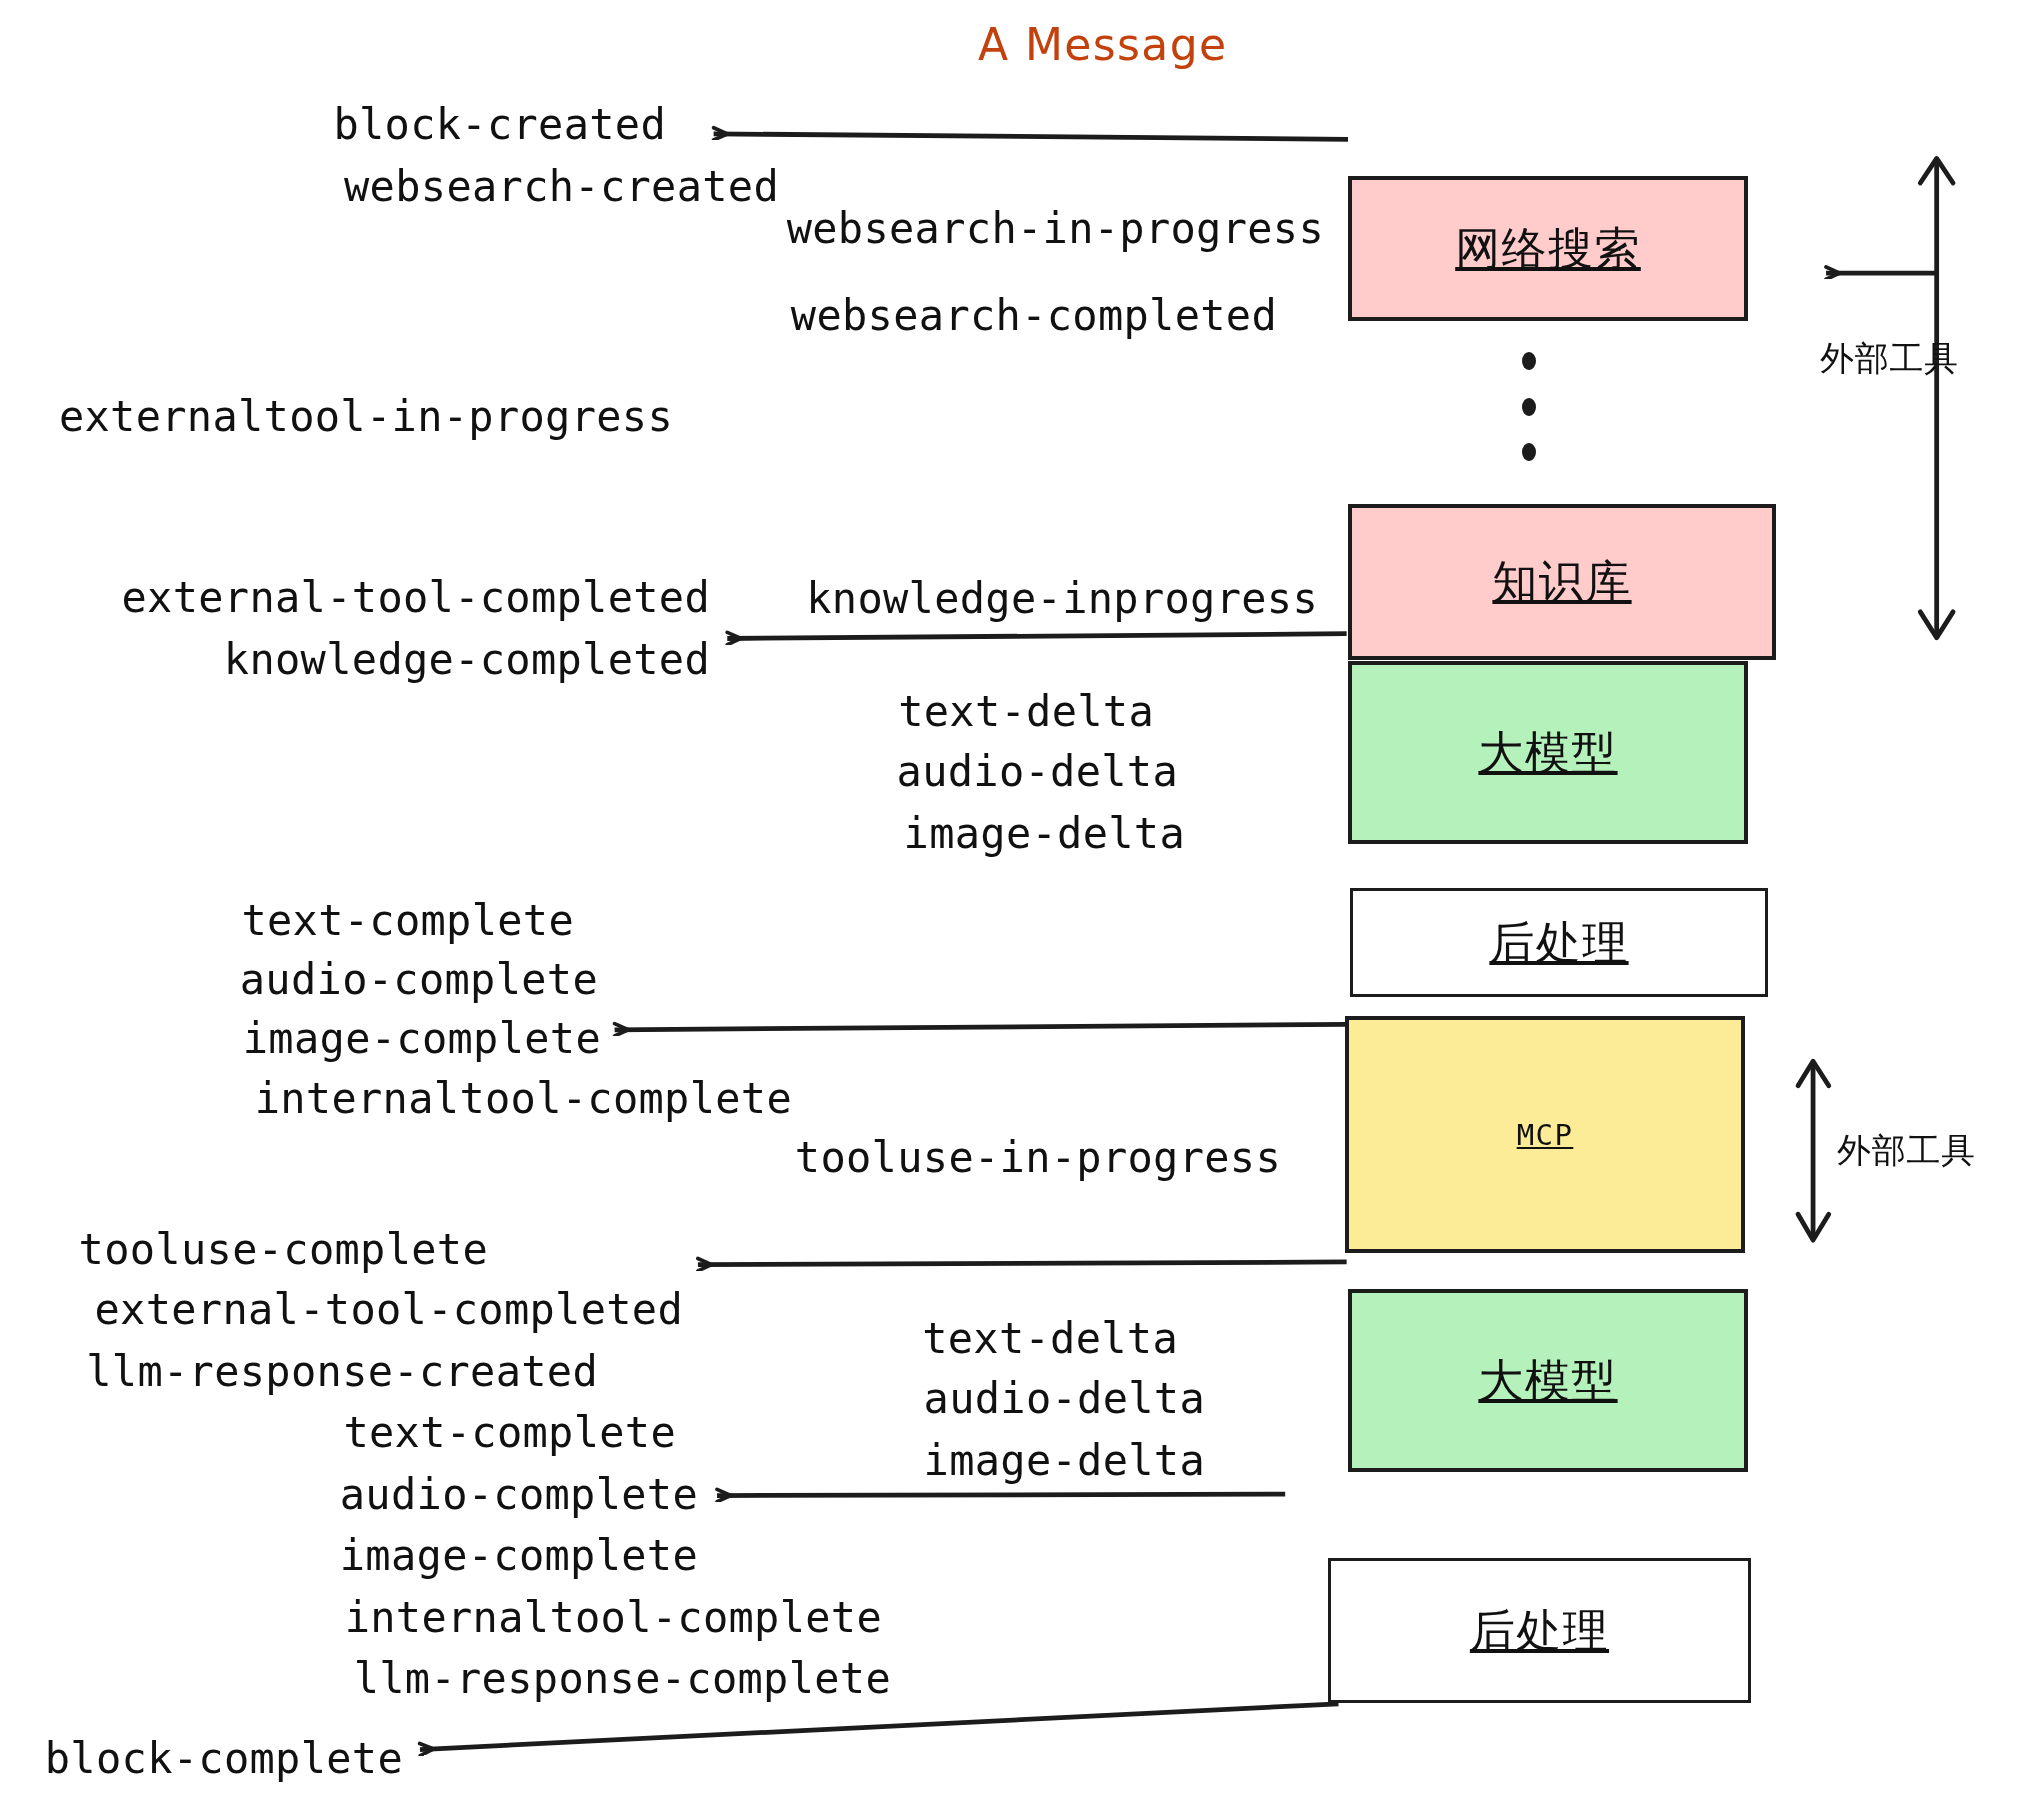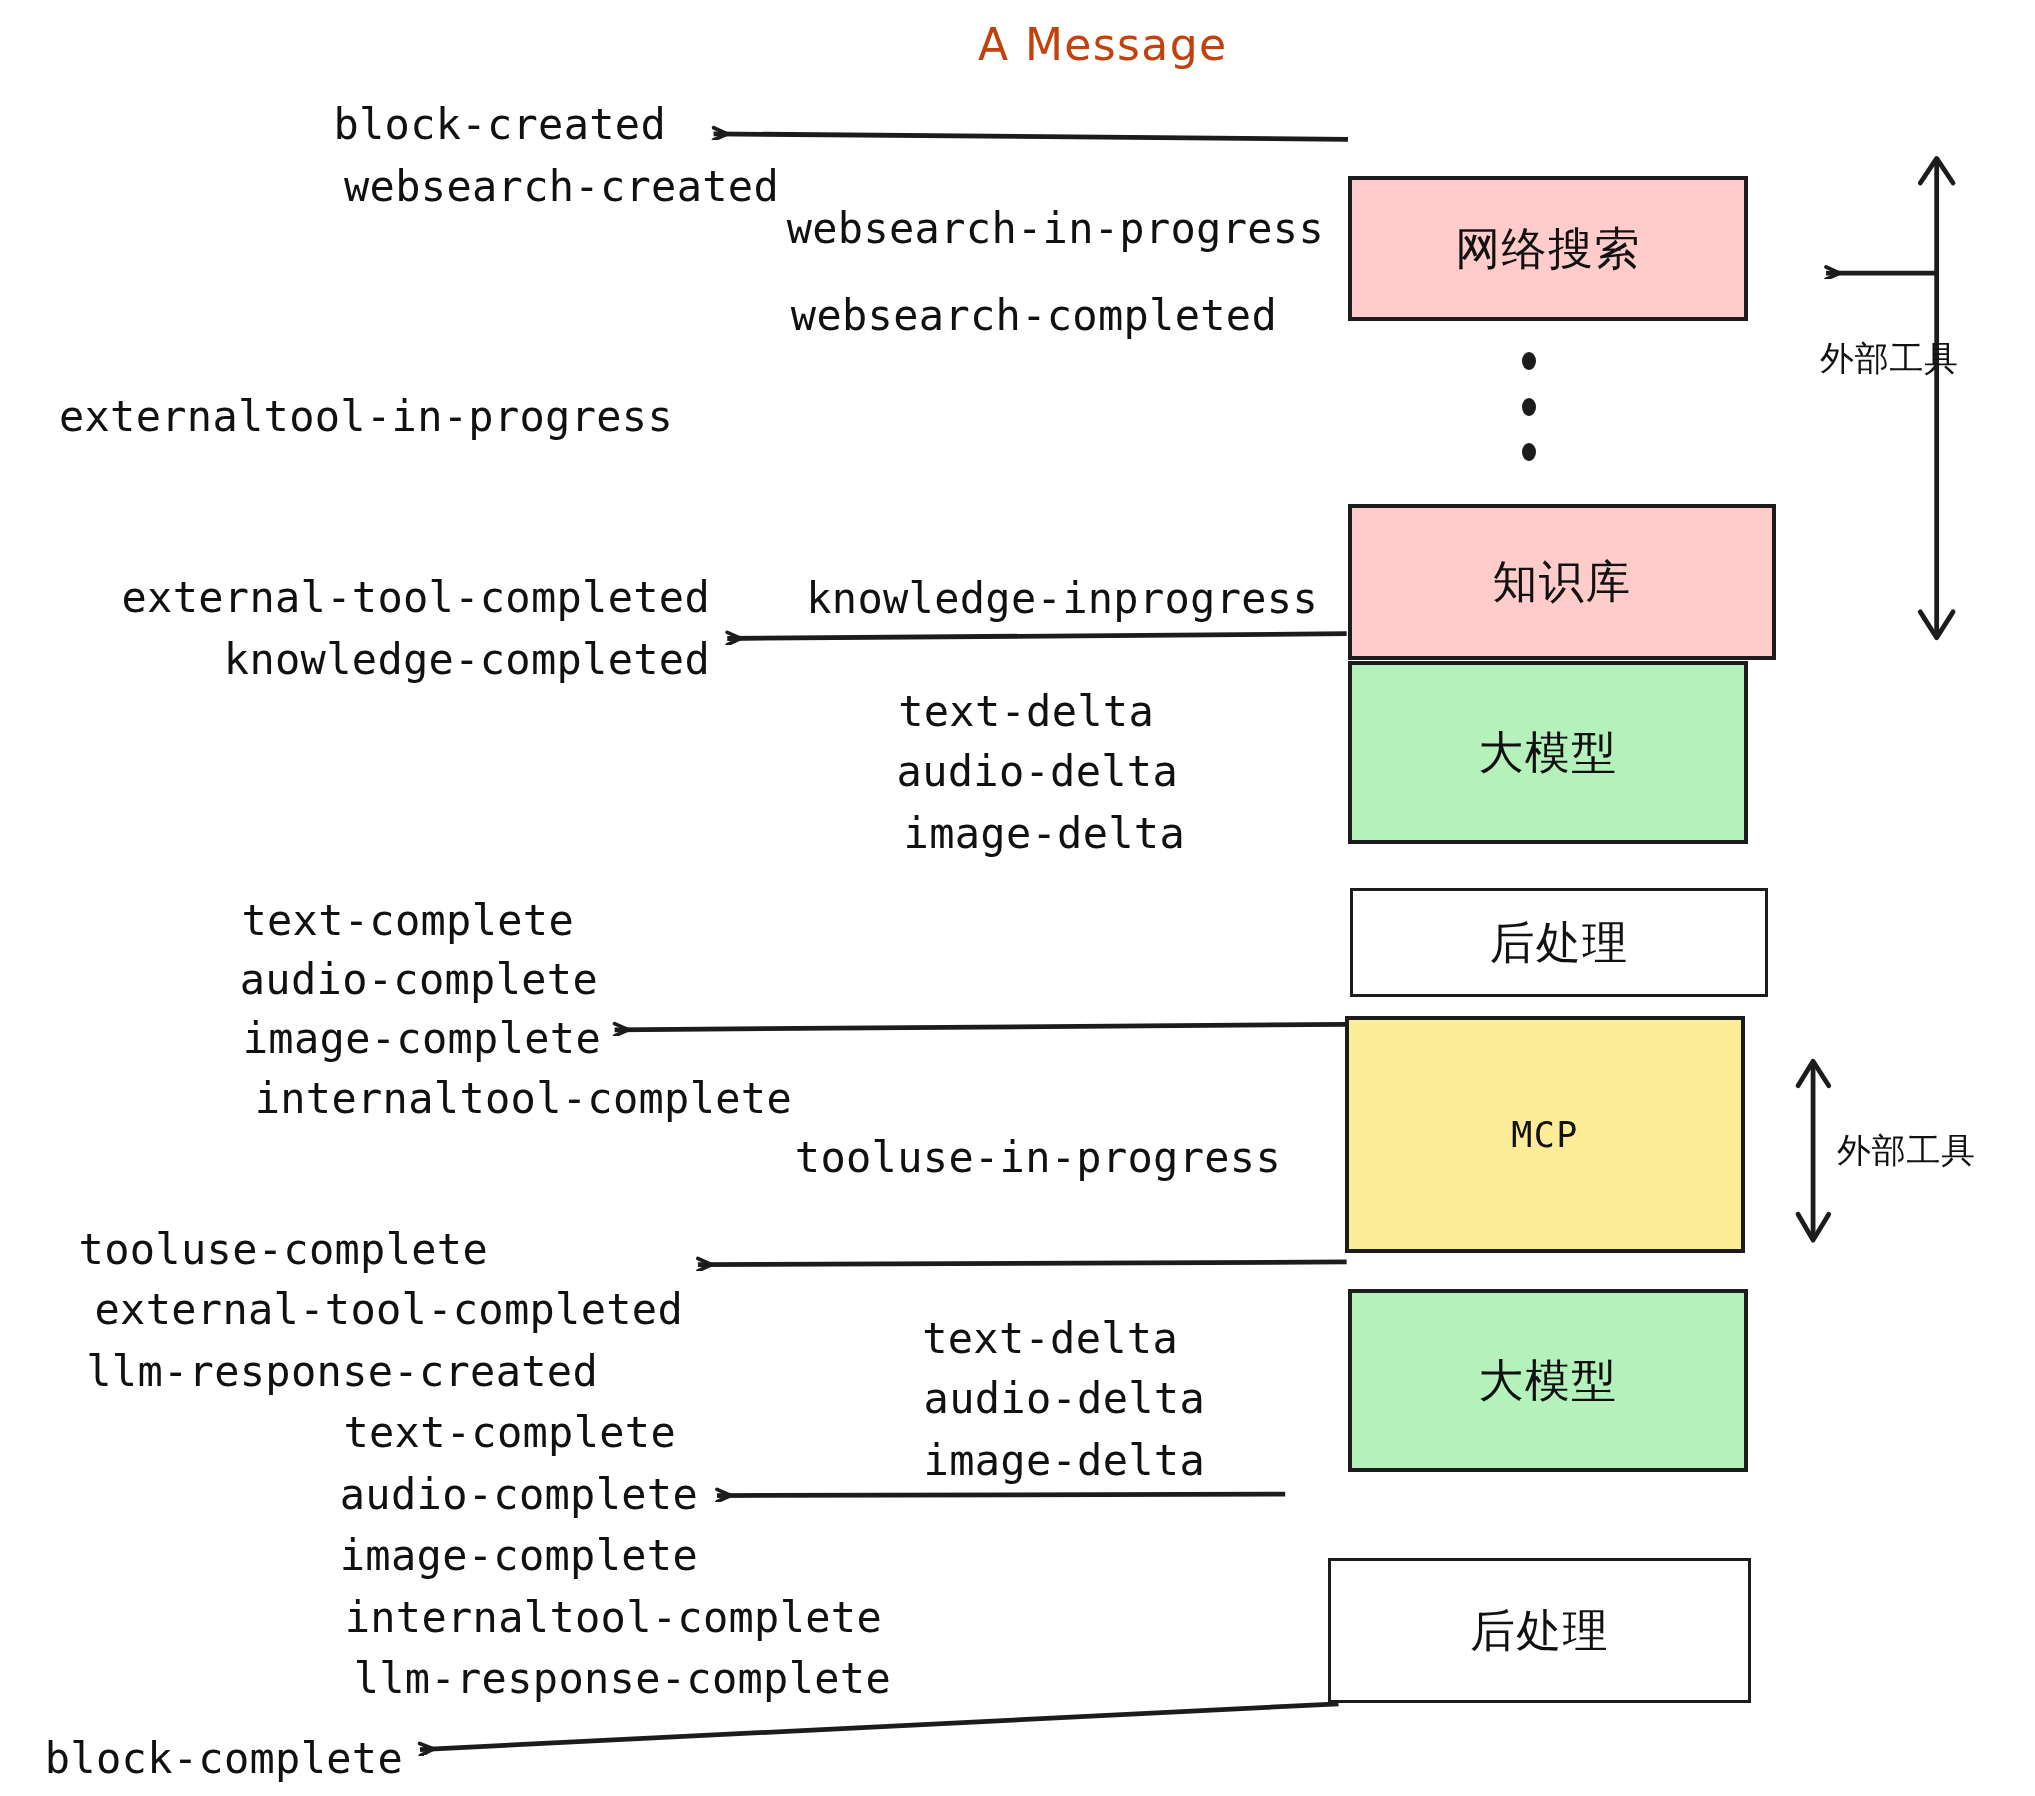--- a/index.html
+++ b/index.html
@@ -40,30 +40,31 @@
 
   
   .box {
     position: absolute;
     box-sizing: border-box;
     border: 4.8px solid #1c1c1c;
     display: flex;
     align-items: center;
     justify-content: center;
     color: #111111;
+    text-decoration: underline;
   }
   .box .boxlabel {
     font-family: "DejaVu Sans", "Liberation Sans", sans-serif;
     font-size: 45px;
     letter-spacing: 1.4px;
     white-space: pre;
   }
   .box.mono .boxlabel {
     font-family: "DejaVu Sans Mono", "Liberation Mono", monospace;
-    font-size: 35px;
+    font-size: 29px;
   }
 
   
   .dots {
     position: absolute;
     display: flex;
     flex-direction: column;
     align-items: center;
     justify-content: space-between;
   }

